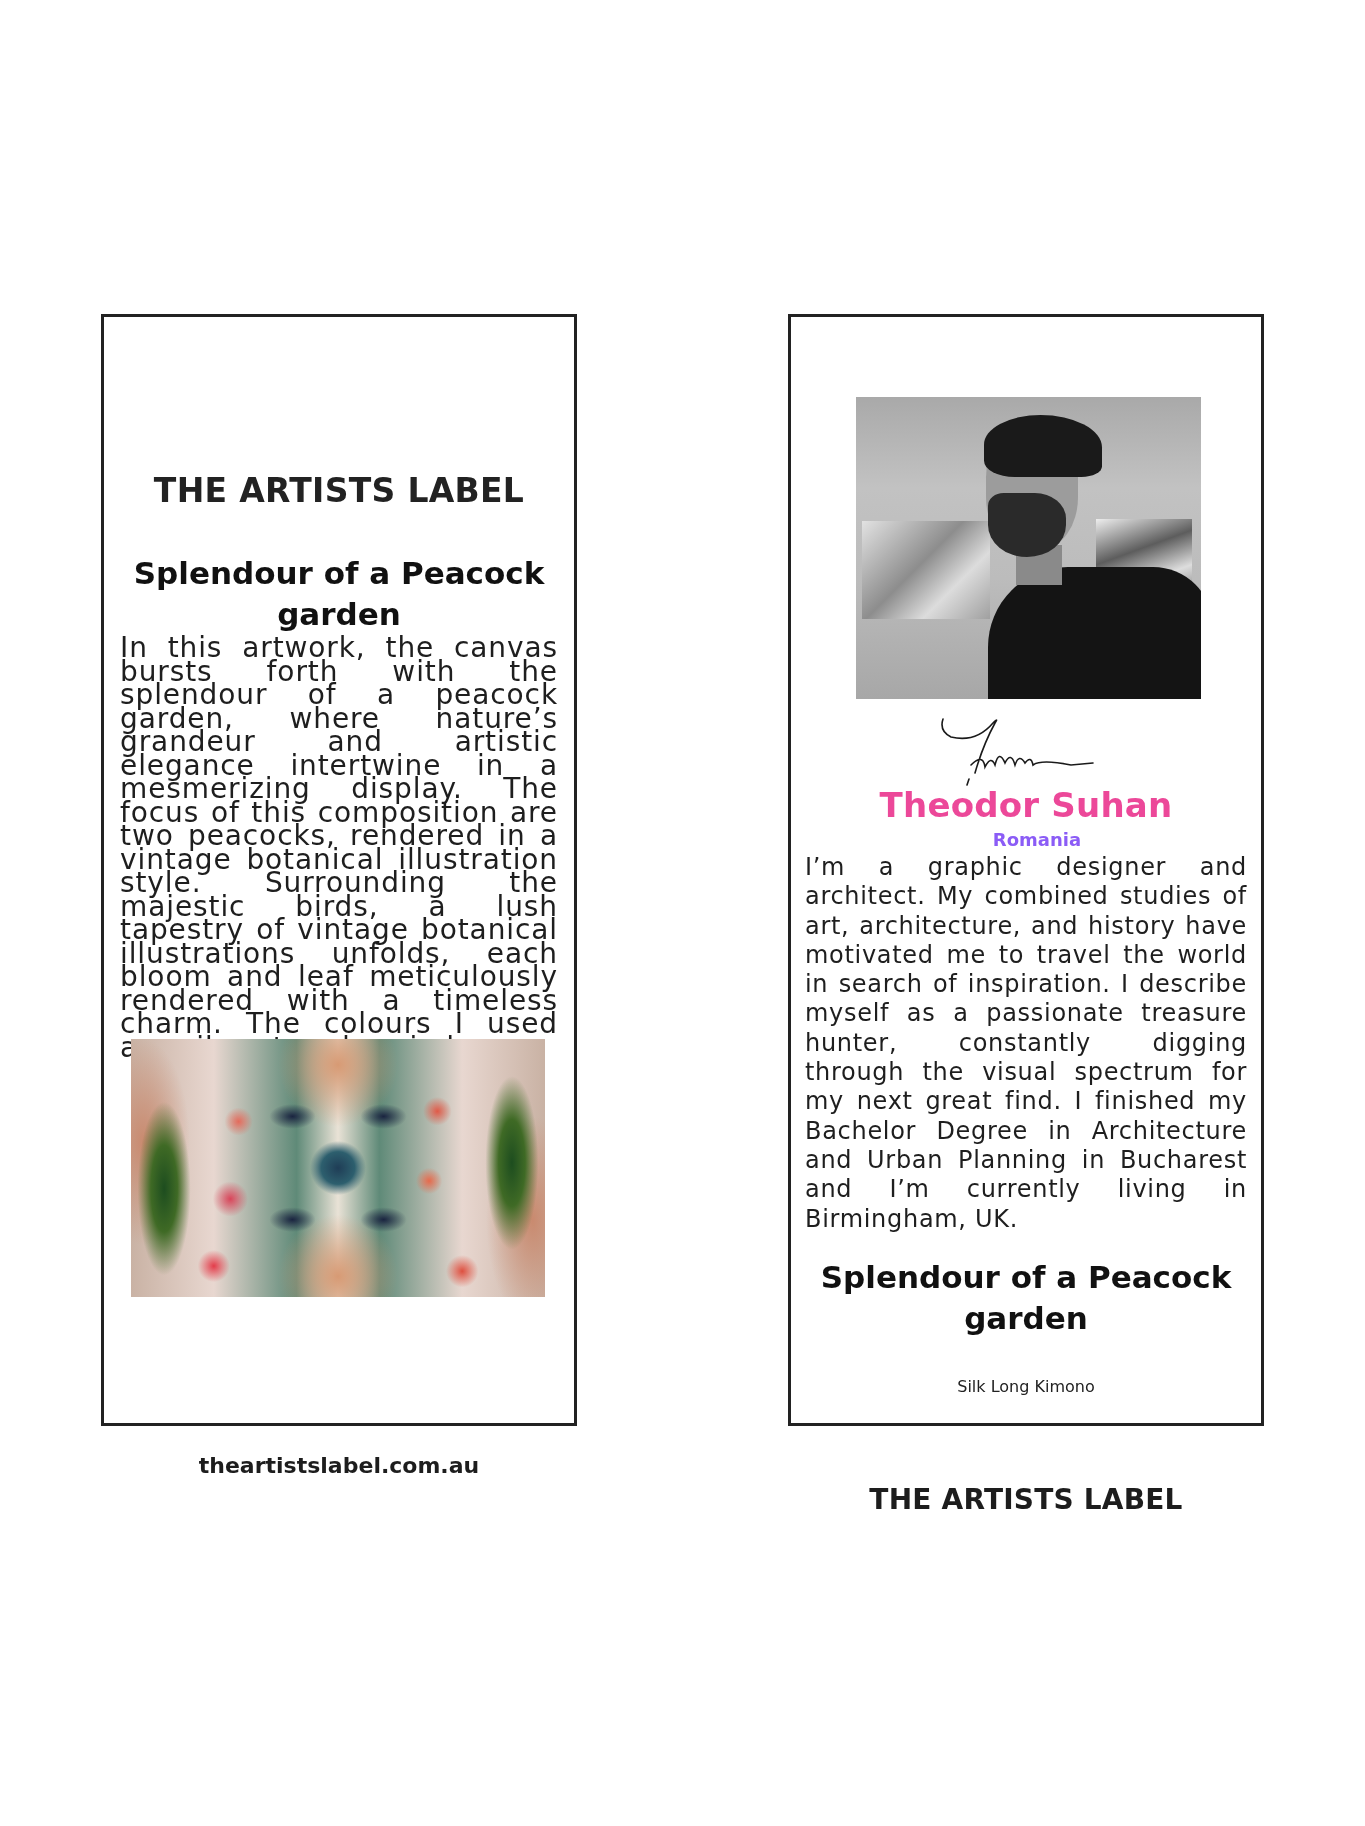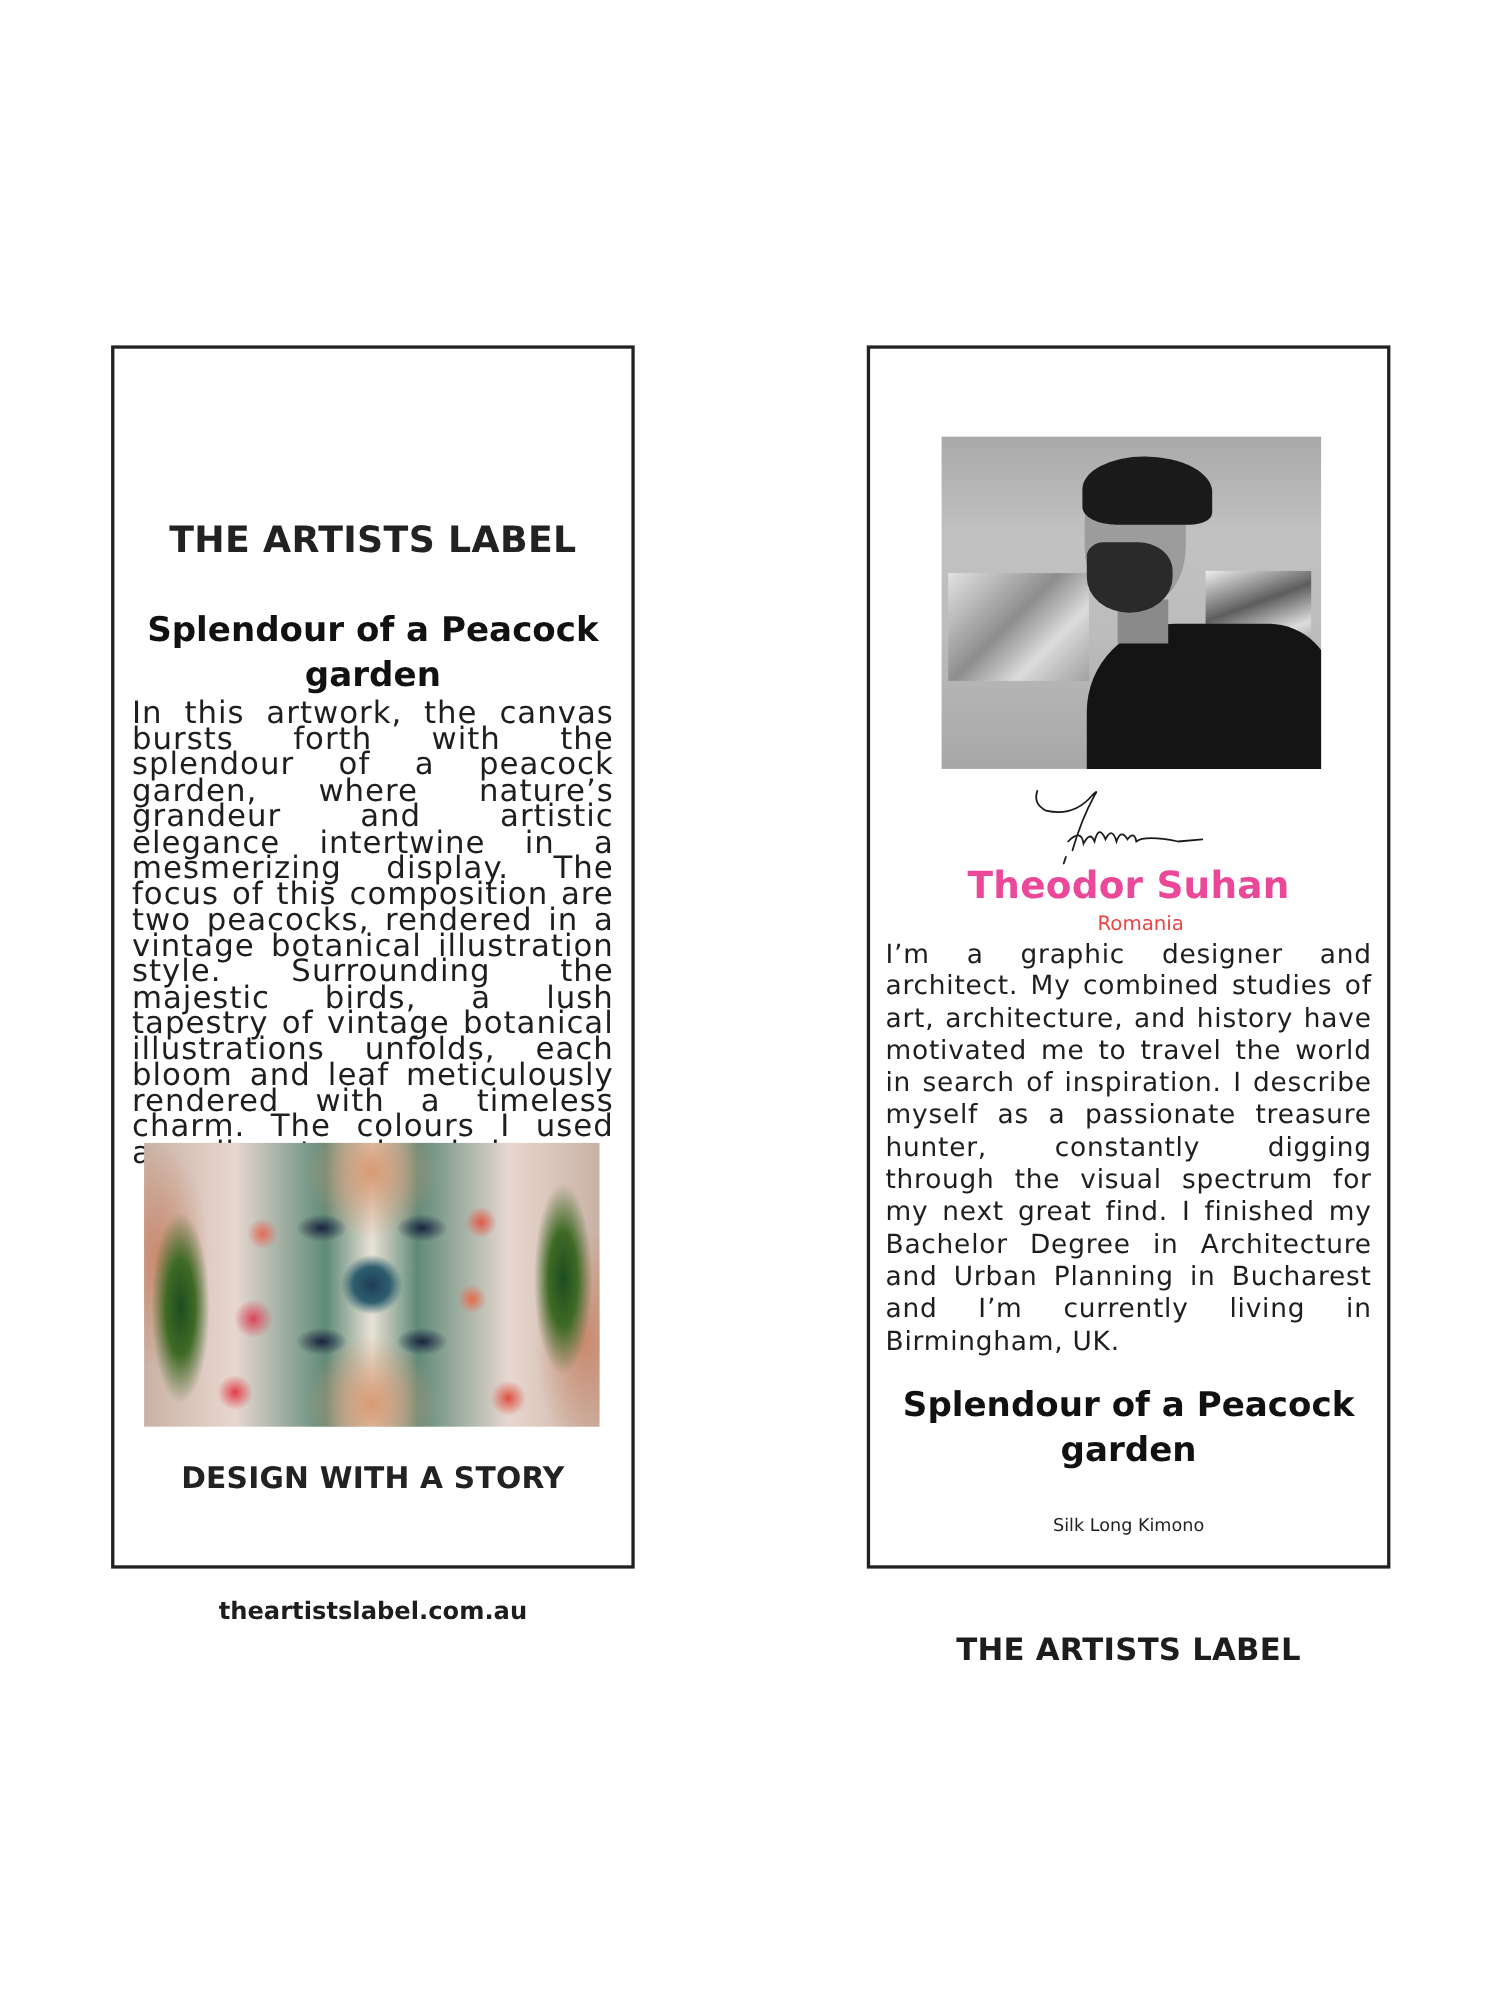--- a/index.html
+++ b/index.html
@@ -63,39 +63,38 @@
   .portrait .wall-left { position: absolute; left: 6px; top: 124px; width: 128px; height: 98px; background: linear-gradient(135deg,#e2e2e2,#8d8d8d 45%,#dcdcdc 70%,#a0a0a0); }
   .portrait .wall-right { position: absolute; left: 240px; top: 122px; width: 96px; height: 80px; background: linear-gradient(160deg,#eeeeee,#5d5d5d 40%,#dddddd 70%,#7a7a7a); }
   .portrait .body { position: absolute; left: 132px; top: 170px; width: 225px; height: 160px; background: #141414; border-radius: 80px 60px 0 0; }
   .portrait .head { position: absolute; left: 130px; top: 22px; width: 92px; height: 130px; background: #9c9c9c; border-radius: 45% 45% 40% 40%; }
   .portrait .hair { position: absolute; left: 128px; top: 18px; width: 118px; height: 62px; background: #1a1a1a; border-radius: 55% 60% 20% 30%; }
   .portrait .beard { position: absolute; left: 132px; top: 96px; width: 78px; height: 64px; background: #2a2a2a; border-radius: 20% 40% 50% 50%; }
   .portrait .neck { position: absolute; left: 160px; top: 148px; width: 46px; height: 40px; background: #8a8a8a; }
 
   .signature { position: absolute; top: 392px; left: 130px; width: 200px; height: 80px; }
   .artist-name { top: 468px; font-size: 34px; font-weight: bold; color: #ec4899; letter-spacing: 0.2px; }
-  .country { top: 512px; font-size: 18px; font-weight: normal; color: #ef4444; padding-left: 22px; }
+  .country { top: 512px; font-size: 18px; font-weight: bold; color: #8b5cf6; padding-left: 22px; }
   .bio {
     position: absolute; top: 536px; left: 14px; right: 14px;
     font-size: 24px; line-height: 29.3px; text-align: justify; color: #1e1e1e;
     letter-spacing: 0.7px;
   }
   .product-title { top: 940px; font-size: 31px; font-weight: bold; line-height: 41px; color: #111; padding: 0 12px; }
   .product-type { top: 1060px; font-size: 16px; font-weight: normal; color: #222; }
   .brand-bottom { top: 1166px; font-size: 28px; font-weight: bold; color: #1d1d1d; letter-spacing: 0.2px; }
 </style>
 </head>
 <body>
 
 <div class="card card-left">
   <div class="abs brand-top">THE ARTISTS LABEL</div>
   <div class="abs art-title">Splendour of a Peacock garden</div>
   <p class="art-desc">In this artwork, the canvas bursts forth with the splendour of a peacock garden, where nature’s grandeur and artistic elegance intertwine in a mesmerizing display. The focus of this composition are two peacocks, rendered in a vintage botanical illustration style. Surrounding the majestic birds, a lush tapestry of vintage botanical illustrations unfolds, each bloom and leaf meticulously rendered with a timeless charm. The colours I used are vibrant and varied.</p>
   <div class="art-image" role="img" aria-label="Peacock garden artwork with two peacocks, butterflies and botanical flowers in mirrored pattern"></div>
-  <div class="abs tagline">DESIGN WITH A STORY</div>
   <div class="abs website">theartistslabel.com.au</div>
 </div>
 
 <div class="card card-right">
   <div class="portrait" role="img" aria-label="Black and white portrait of the artist">
     <div class="wall-left"></div>
     <div class="wall-right"></div>
     <div class="body"></div>
     <div class="neck"></div>
     <div class="head"></div>

